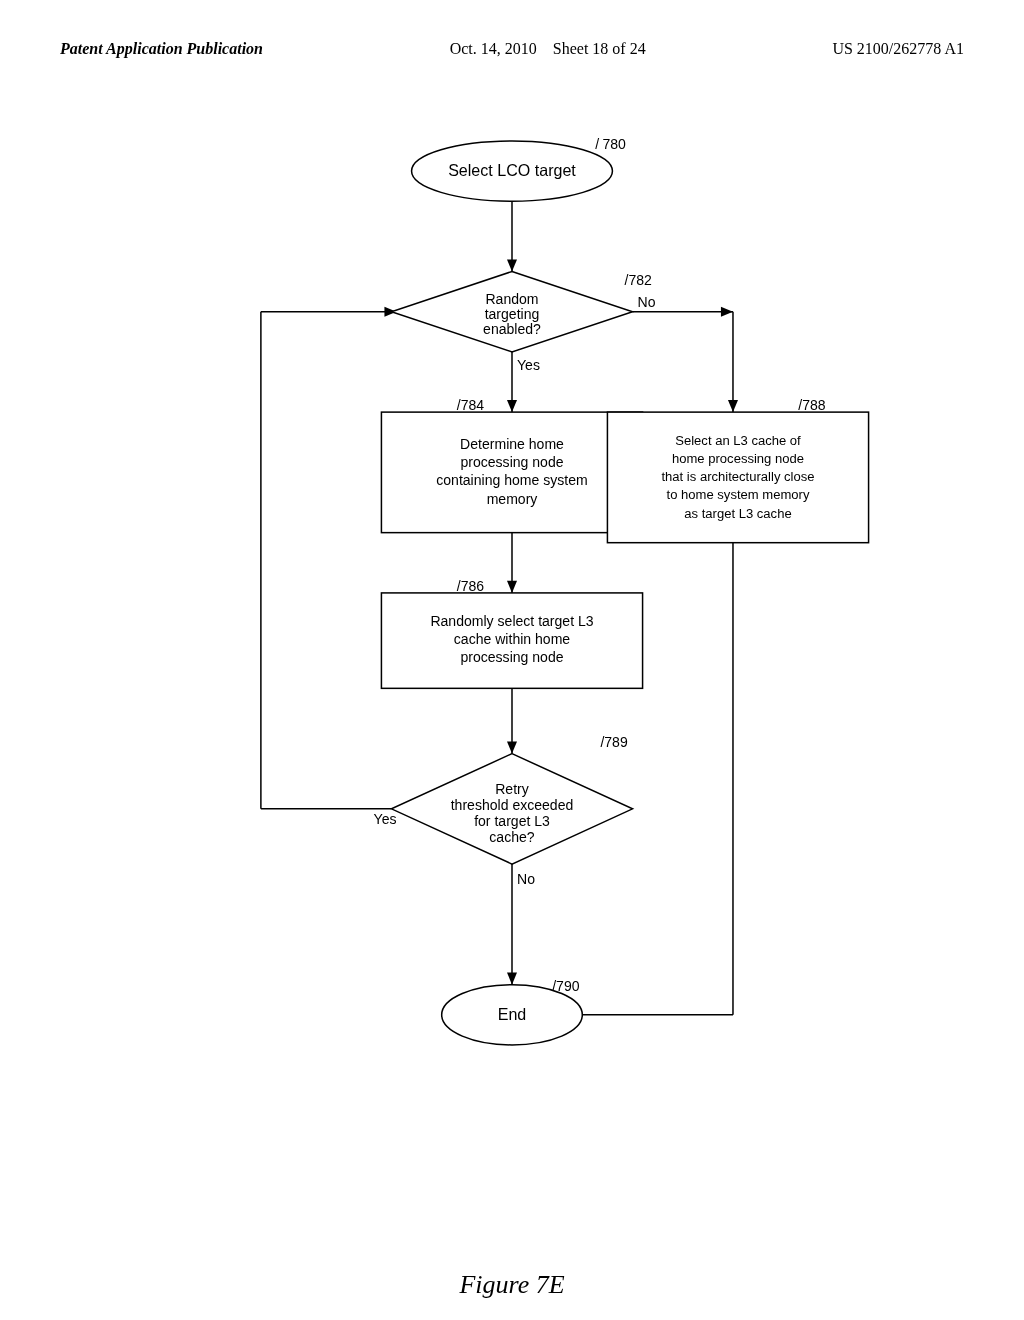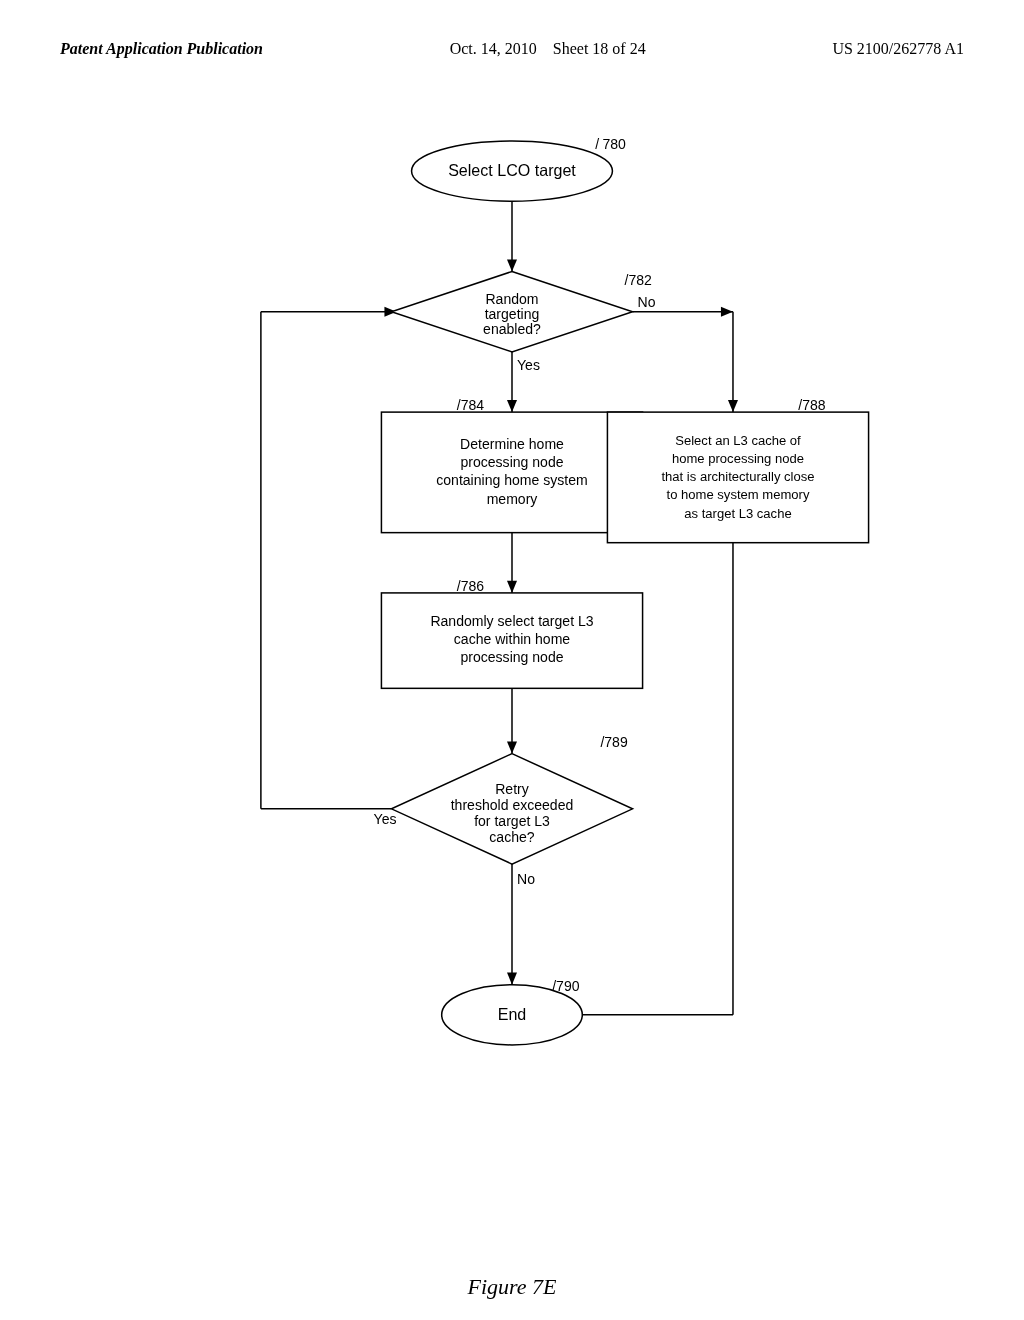--- a/index.html
+++ b/index.html
@@ -55,21 +55,21 @@
       height: 100%;
     }
 
     
     .figure-caption {
       position: absolute;
       bottom: 20px;
       left: 0;
       right: 0;
       text-align: center;
-      font-size: 22px;
+      font-size: 26px;
       font-style: italic;
     }
   </style>
 </head>
 <body>
 
 <div class="page">
 
   <div class="header">
     <div class="header-left">

